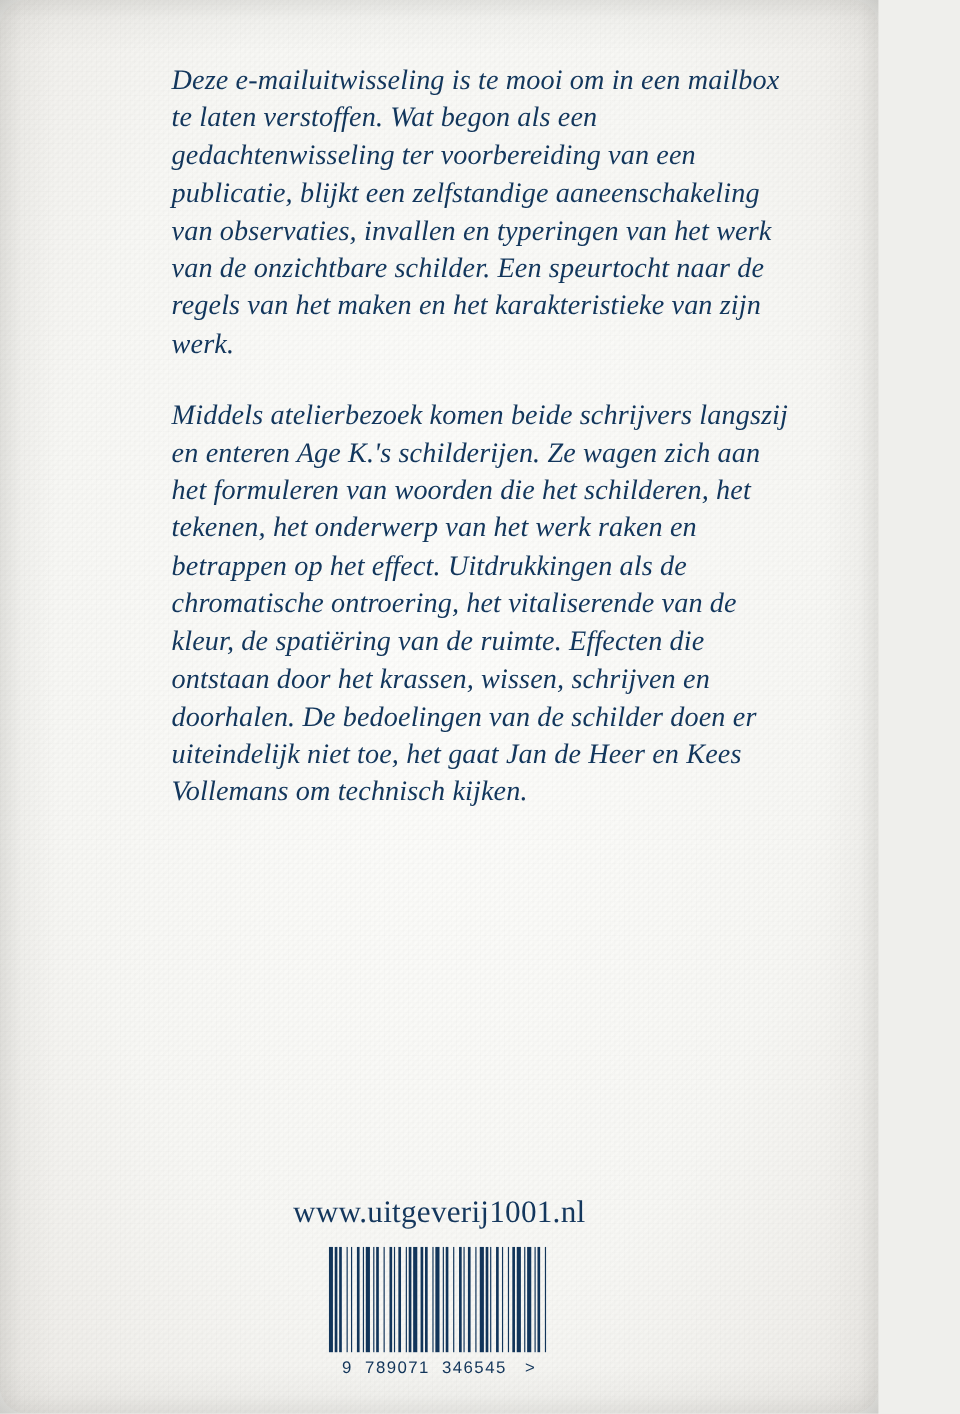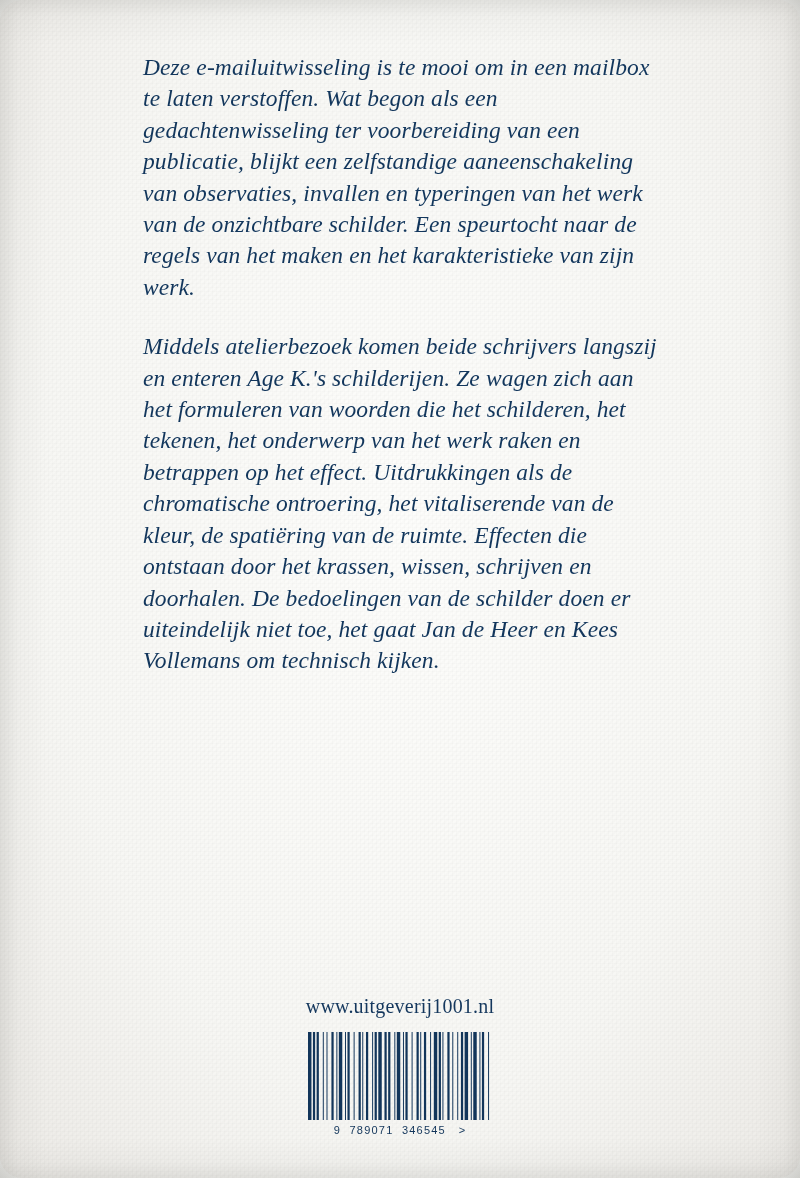--- a/index.html
+++ b/index.html
@@ -9,21 +9,21 @@
   body {
     width: 800px;
     height: 1178px;
     background: #efefec;
     font-family: "Liberation Serif", serif;
     overflow: hidden;
   }
 
   .page {
     position: relative;
-    width: 800px;
+    width: 732px;
     height: 1178px;
     background:
       linear-gradient(135deg, rgba(0,0,0,0.012) 25%, transparent 25%, transparent 50%, rgba(0,0,0,0.012) 50%, rgba(0,0,0,0.012) 75%, transparent 75%),
       linear-gradient(90deg, rgba(0,0,0,0.010) 1px, transparent 1px),
       linear-gradient(0deg, rgba(0,0,0,0.010) 1px, transparent 1px),
       radial-gradient(ellipse at 50% 45%, #fdfdfb 0%, #f7f7f4 62%, #eceae6 100%);
     background-size: 6px 6px, 4px 4px, 4px 4px, 100% 100%;
     box-sizing: border-box;
     border-radius: 22px;
   }
@@ -61,21 +61,21 @@
   .footer {
     position: absolute;
     left: 0;
     right: 0;
     top: 995px;
     text-align: center;
   }
 
   .url {
     font-family: "Liberation Serif", serif;
-    font-size: 20px;
+    font-size: 26px;
     font-style: normal;
     color: #14375d;
     letter-spacing: 0.2px;
     margin-bottom: 14px;
   }
 
   .barcode-wrap {
     display: inline-block;
     background: transparent;
     padding: 0;
@@ -84,21 +84,21 @@
   .barcode {
     width: 185px;
     height: 88px;
     display: block;
     margin: 0 auto;
   }
 
   .barcode-digits {
     margin-top: 4px;
     font-family: "Liberation Sans", sans-serif;
-    font-size: 11px;
+    font-size: 14px;
     color: #12355a;
     letter-spacing: 1.2px;
     white-space: pre;
   }
 </style>
 </head>
 <body>
 
 <div class="page">
   <div class="edge-shade"></div>

